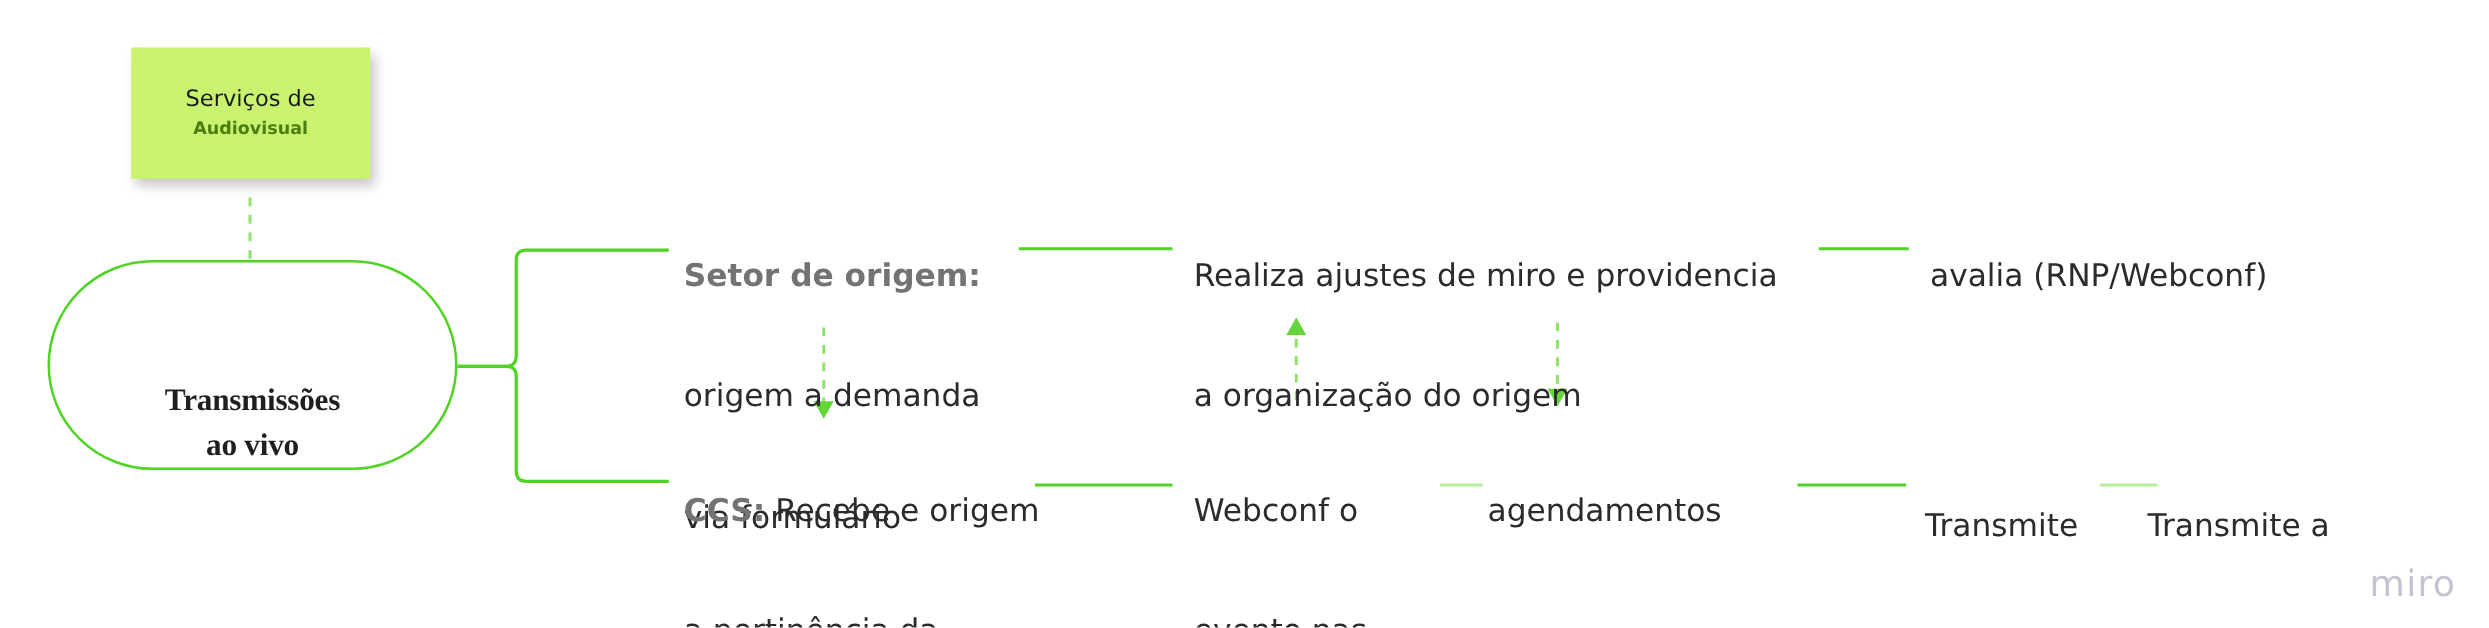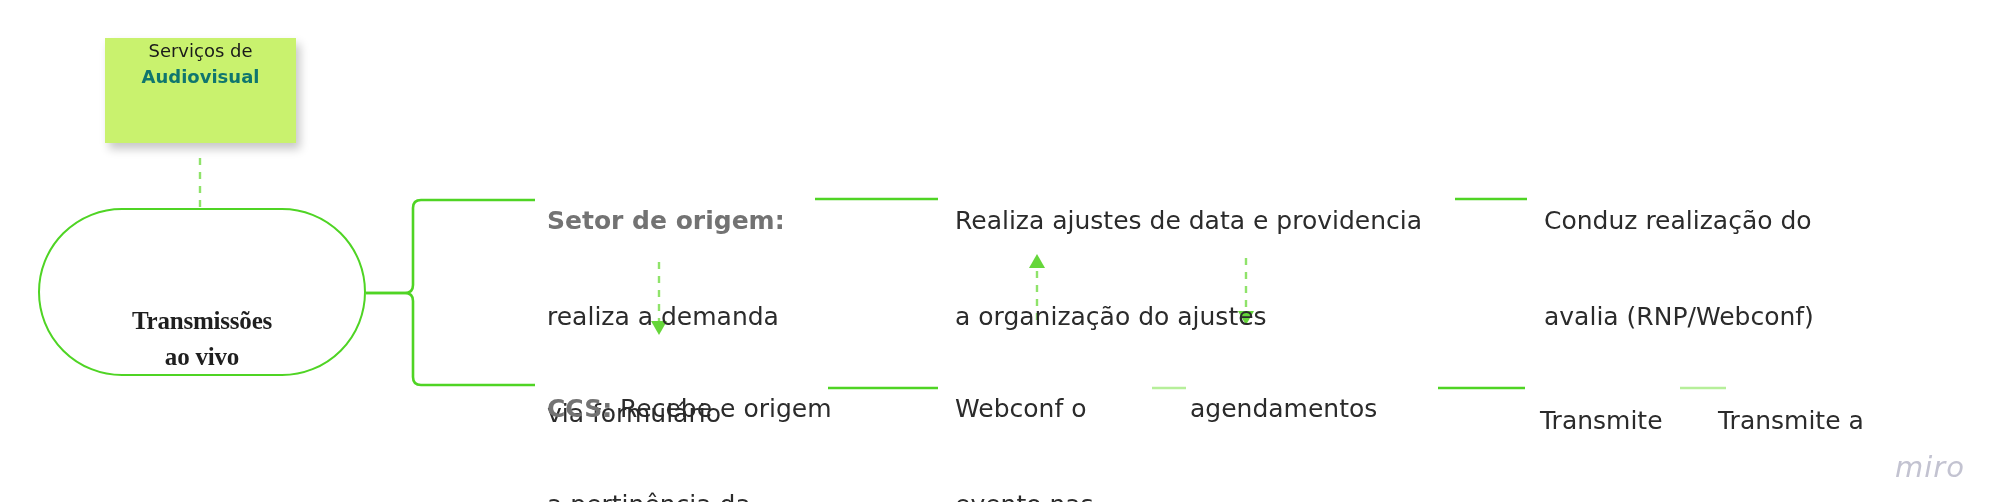--- a/index.html
+++ b/index.html
@@ -12,26 +12,26 @@
   }
   #canvas{position:absolute;left:0;top:0;width:1991px;height:502px;}
 
   
   .sticky{
     position:absolute;
     left:105px;top:38px;width:191px;height:105px;
     background:#c9f26e;
     box-shadow:4px 6px 9px rgba(0,0,0,0.22);
     display:flex;flex-direction:column;
-    align-items:center;justify-content:flex-start;
+    align-items:center;justify-content:center;
     box-sizing:border-box;
     line-height:1.45;
   }
   .sticky .l1{font-size:18px;color:#1a1a1a;font-weight:400;}
-  .sticky .l2{font-size:18px;color:#0f766e;font-weight:700;}
+  .sticky .l2{font-size:14px;color:#4d7c0f;font-weight:700;}
 
   
   .rootnode{
     position:absolute;
     left:38px;top:208px;width:328px;height:168px;
     border:2.5px solid #4fd424;
     border-radius:84px;
     background:#ffffff;
     box-sizing:border-box;
     display:flex;flex-direction:column;
@@ -64,21 +64,20 @@
   .b-finaliza {left:1718px;top:340px;}
 
   
   svg.wires{position:absolute;left:0;top:0;width:1991px;height:502px;pointer-events:none;}
 
   
   .miro{
     position:absolute;right:26px;bottom:18px;
     font-size:29px;color:#c3c3d1;letter-spacing:1px;
     font-weight:400;
-    font-style:italic;
   }
 </style>
 </head>
 <body>
 
 <div id="canvas">
 
   <svg class="wires" viewBox="0 0 1991 502" xmlns="http://www.w3.org/2000/svg">
 
     <line x1="200" y1="158" x2="200" y2="207" stroke="#8fe36a" stroke-width="2.4" stroke-dasharray="7,7"></line>
@@ -109,37 +108,36 @@
     <span class="l2">Audiovisual</span>
   </div>
 
   <div class="rootnode">
     <span>Transmissões</span>
     <span>ao vivo</span>
   </div>
 
   <div class="tblock b-setor">
     <div><b>Setor de origem:</b></div>
-    <div>realiza a demanda</div>
+    <div>origem a demanda</div>
     <div>via formulário</div>
   </div>
 
   <div class="tblock b-ccs">
     <div><b>CCS:</b><span> Recebe e origem</span></div>
     <div>a pertinência da</div>
     
   </div>
 
   <div class="tblock b-realiza">
-    <div>Realiza ajustes de data e providencia</div>
-    <div>a organização do ajustes</div>
+    <div>Realiza ajustes de miro e providencia</div>
+    <div>a organização do origem</div>
   </div>
 
   <div class="tblock b-conduz">
-    <div>Conduz realização do</div>
     <div>avalia (RNP/Webconf)</div>
   </div>
 
   <div class="tblock b-agenda">
     <div>Webconf o</div>
     <div>evento nas</div>
     
   </div>
 
   <div class="tblock b-procede">

